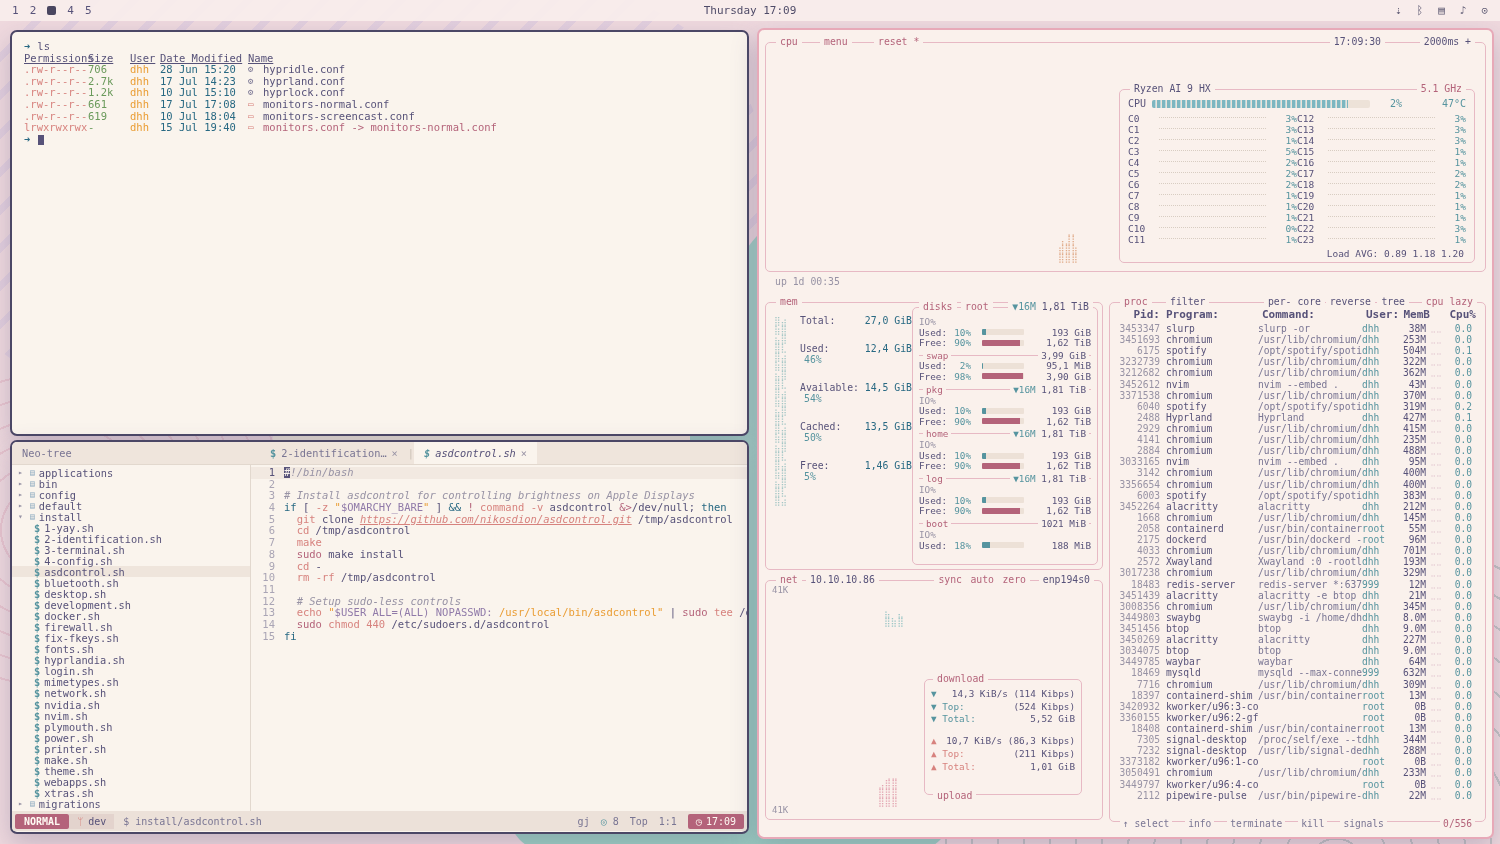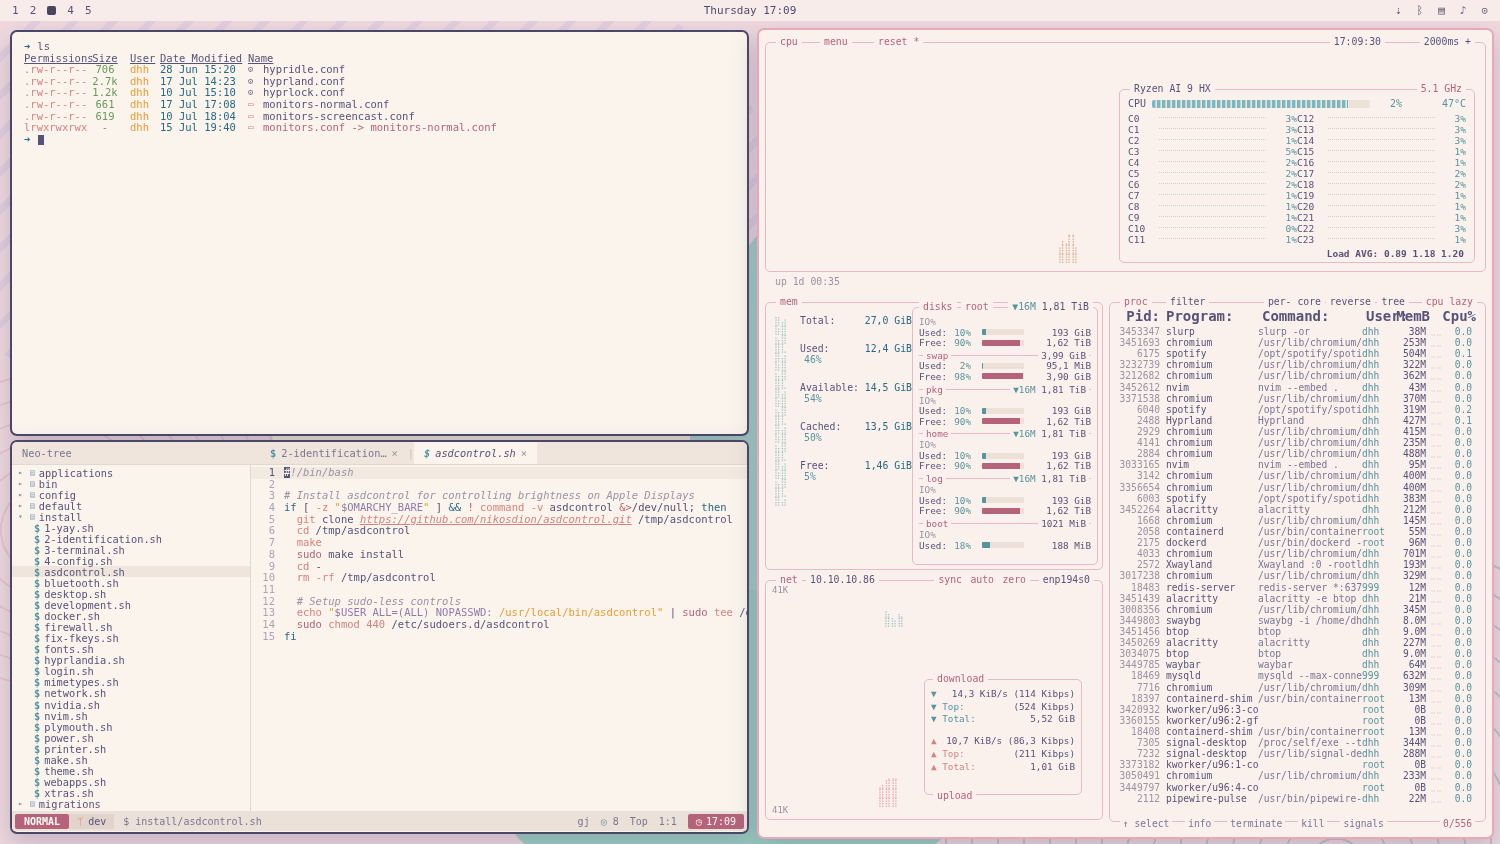--- a/index.html
+++ b/index.html
@@ -32,21 +32,21 @@
     box-shadow:0 10px 26px rgba(87,82,121,.28);overflow:hidden;z-index:4;}
   #term{left:10px;top:30px;width:735px;height:402px;}
   #editor{left:10px;top:440px;width:735px;height:390px;}
   #btop{left:757px;top:28px;width:733px;height:807px;border-color:#e7a9b8;background:#faf1ec;}
   
   .termpad{padding:9px 12px;font-size:10.5px;line-height:11.6px;color:#575279;}
   .tline{display:flex;align-items:center;height:11.6px;white-space:pre;}
   .parrow{color:#286983;font-weight:bold;margin-right:7px;}
   .cmdtxt{color:#575279;}
   .tperm{width:64px;color:#d7827e;}
-  .tsize{width:34px;text-align:center;color:#6a9a5b;margin-right:8px;}
+  .tsize{width:34px;text-align:left;color:#6a9a5b;margin-right:8px;}
   .tuser{width:30px;color:#ea9d34;}
   .tdate{width:88px;color:#286983;}
   .ticon{width:15px;font-size:9px;}
   .gear{color:#797593;}
   .disp{color:#d7827e;}
   .tname{color:#575279;}
   .tlink{color:#b4637a;}
   .thl{color:#575279 !important;text-decoration:underline;}
   .blockcursor{display:inline-block;width:6px;height:10px;background:#575279;margin-left:1px;}
   
@@ -98,21 +98,21 @@
   .cpufill{position:absolute;left:0;top:0;bottom:0;width:90%;
     background:repeating-linear-gradient(90deg,#7db6c0 0 3px, #b9d8dd 3px 4px, transparent 4px 5px);}
   .cpupct{color:#56949f;width:26px;text-align:right;}
   .cputemp{margin-left:auto;color:#56949f;}
   .coregrid{display:flex;padding:2px 8px 0;}
   .corecol{flex:1;}
   .corerow{display:flex;align-items:center;height:11px;font-size:9.5px;}
   .cname{width:26px;color:#575279;}
   .lead{flex:1;border-bottom:1px dotted #d8cdc2;margin:0 5px 3px;}
   .cpct{width:26px;text-align:right;color:#56949f;}
-  .loadavg{position:absolute;bottom:3px;right:10px;color:#575279;font-size:9.5px;font-weight:bold;}
+  .loadavg{position:absolute;bottom:3px;right:10px;color:#575279;font-size:9.5px;}
   .uptime{position:absolute;top:246px;left:16px;color:#9893a5;font-size:9.8px;}
   #membox{left:6px;top:272px;width:336px;height:266px;}
   #mem-rows{position:absolute;left:34px;top:12px;width:112px;font-size:9.8px;}
   .memgroup{margin-bottom:17px;}
   .memrow{display:flex;height:11px;}
   .mk{color:#575279;}
   .mv{margin-left:auto;color:#286983;}
   .mempct{height:11px;color:#56949f;padding-left:4px;}
   #diskbox{top:4px;right:4px;bottom:4px;width:184px;}
   #disk-rows{padding:8px 6px 0;font-size:9.3px;}
@@ -133,21 +133,21 @@
   #dlbox{right:20px;top:98px;width:156px;height:114px;}
   #net-lines{padding:7px 6px;font-size:9.3px;}
   .nrow{display:flex;height:12.8px;align-items:center;}
   .ngap{height:9px;}
   .nkey{white-space:pre;}
   .nkey.d{color:#56949f;}
   .nkey.u{color:#d7827e;}
   .nval{margin-left:auto;color:#575279;white-space:pre;}
   .nscale{position:absolute;color:#9893a5;font-size:9px;left:6px;}
   #procbox{left:350px;top:272px;right:6px;height:518px;}
-  .phead{display:flex;padding:5px 6px 2px;color:#575279;font-size:14px;font-weight:bold;}
+  .phead{display:flex;padding:5px 6px 2px;color:#575279;font-size:11px;font-weight:bold;}
   .h-pid{width:44px;text-align:right;padding-right:6px;}
   .h-prog{width:96px;} .h-cmd{width:104px;} .h-user{width:30px;}
   .h-mem{width:34px;text-align:right;} .h-cpu{width:46px;text-align:right;}
   .prow{display:flex;align-items:center;height:11.12px;padding:0 6px;font-size:9.6px;white-space:nowrap;}
   .ppid{width:44px;text-align:right;color:#9893a5;padding-right:6px;flex:none;}
   .pprog{width:92px;color:#575279;overflow:hidden;flex:none;}
   .pcmd{width:104px;color:#797593;overflow:hidden;flex:none;}
   .puser{width:30px;color:#56949f;flex:none;}
   .pmem{width:34px;text-align:right;color:#575279;flex:none;}
   .pdots{width:20px;text-align:center;color:#e0c3cd;font-size:8px;flex:none;}

